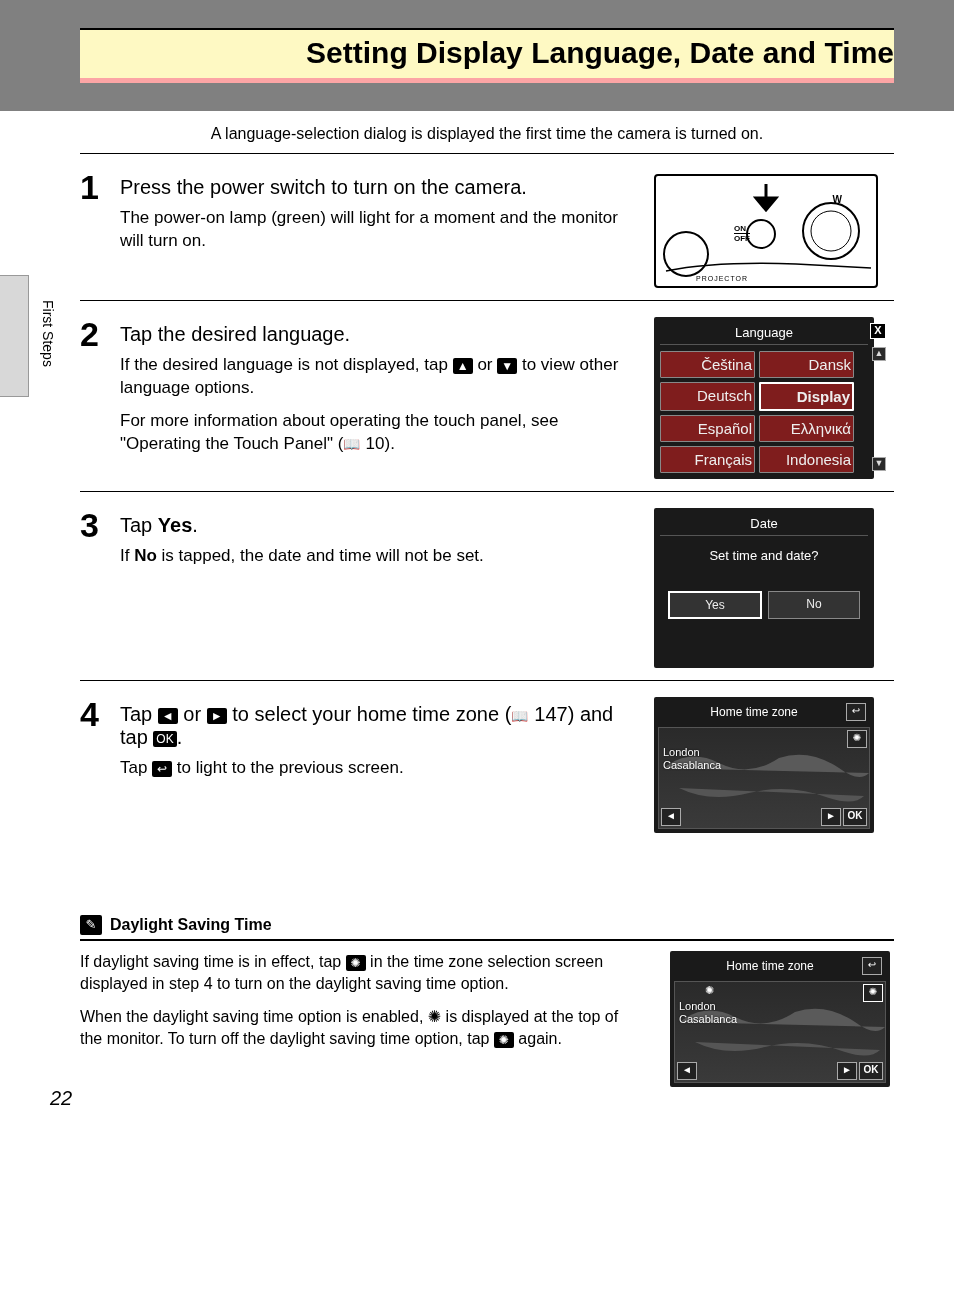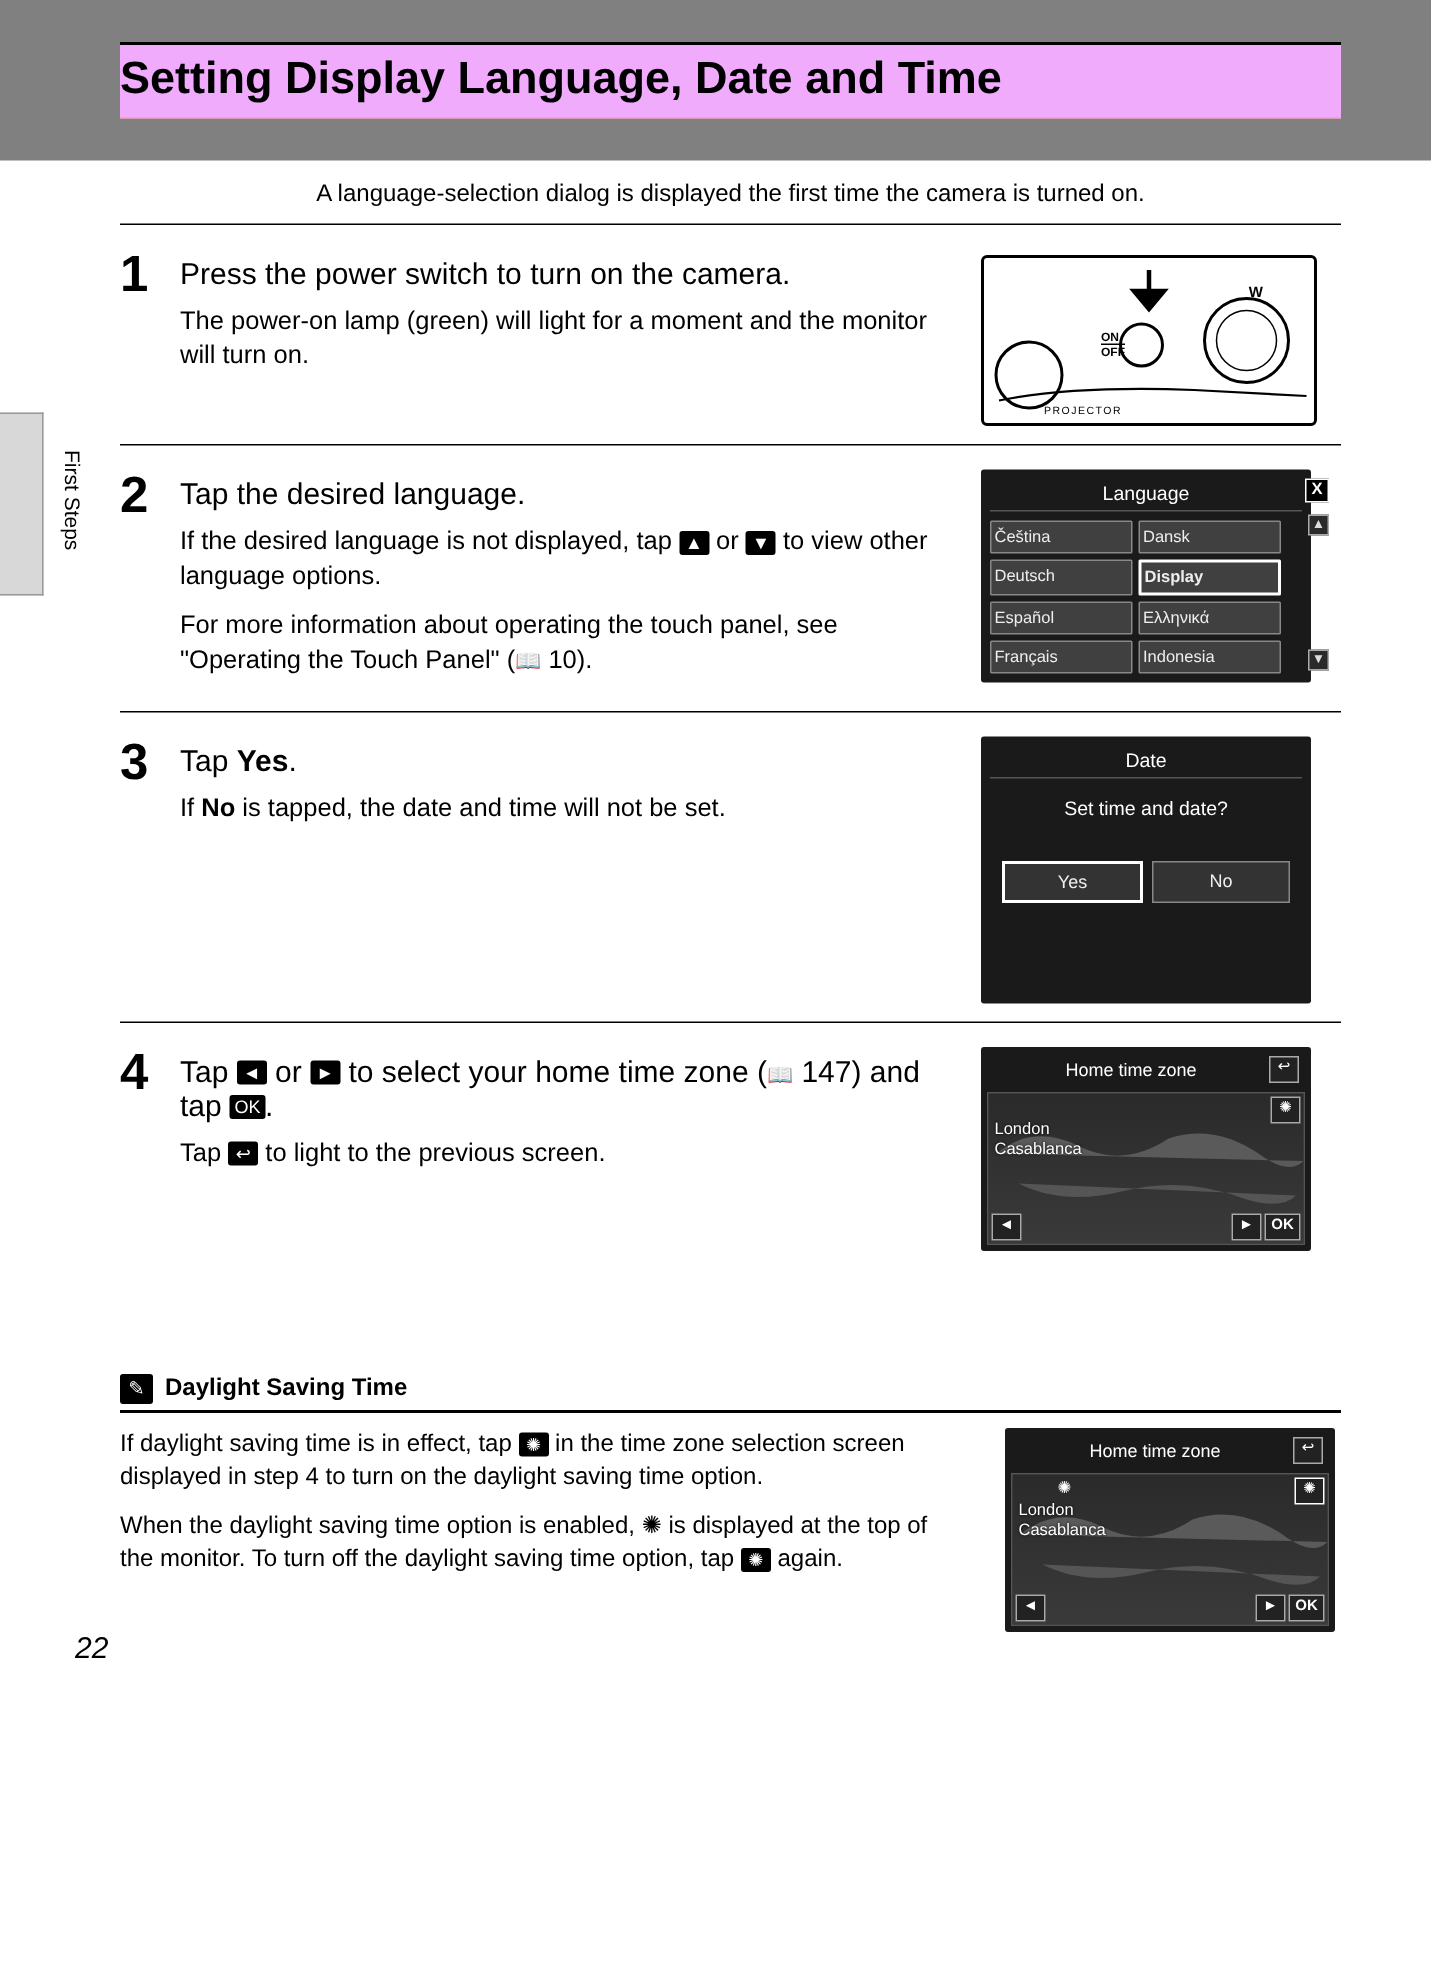--- a/index.html
+++ b/index.html
@@ -11,23 +11,24 @@
     background: #fff;
     width: 954px;
   }
   .top-bar {
     background: #808080;
     padding: 28px 0 28px 0;
   }
   .heading-box {
     margin: 0 60px 0 80px;
     border-top: 2px solid #000;
-    border-bottom: 1px solid #fca5a5;
+    border-bottom: 5px solid #fca5a5;
     padding: 6px 0 8px 0;
-    background: #f0abfc;
+    background: #fef9c3;
+    text-align: right;
   }
   h1 {
     margin: 0;
     font-size: 30px;
     font-weight: 700;
   }
   .intro {
     margin: 14px 60px 10px 80px;
     font-size: 16px;
     text-align: center;
@@ -121,25 +122,25 @@
     border-bottom: 1px solid #555;
   }
   .lang-grid {
     display: grid;
     grid-template-columns: 1fr 1fr;
     gap: 4px;
     margin-right: 14px;
   }
   .lang-btn {
     border: 1px solid #888;
-    background: #404040;
+    background: #7f1d1d;
     color: #eee;
-    text-align: left;
+    text-align: right;
     padding: 4px 2px;
-    font-size: 11px;
+    font-size: 15px;
     border-radius: 1px;
   }
   .lang-btn.sel {
     border: 2px solid #fff;
     font-weight: 700;
   }
   .x-btn {
     position: absolute;
     right: 8px;
     top: 6px;
@@ -353,21 +354,21 @@
     <div class="step-num">3</div>
     <div class="step-body">
       <p class="step-title">
         <span>Tap </span><b>Yes</b><span>.</span>
       </p>
       <p class="step-text">
         <span>If </span><b>No</b><span> is tapped, the date and time will not be set.</span>
       </p>
     </div>
     <div class="step-fig">
-      <div class="screen" style="height:178px">
+      <div class="screen" style="height:160px">
         <div class="screen-title">Date</div>
         <div class="prompt">Set time and date?</div>
         <div class="yn-row">
           <div class="yn-btn sel">Yes</div>
           <div class="yn-btn">No</div>
         </div>
       </div>
     </div>
   </div>
 

